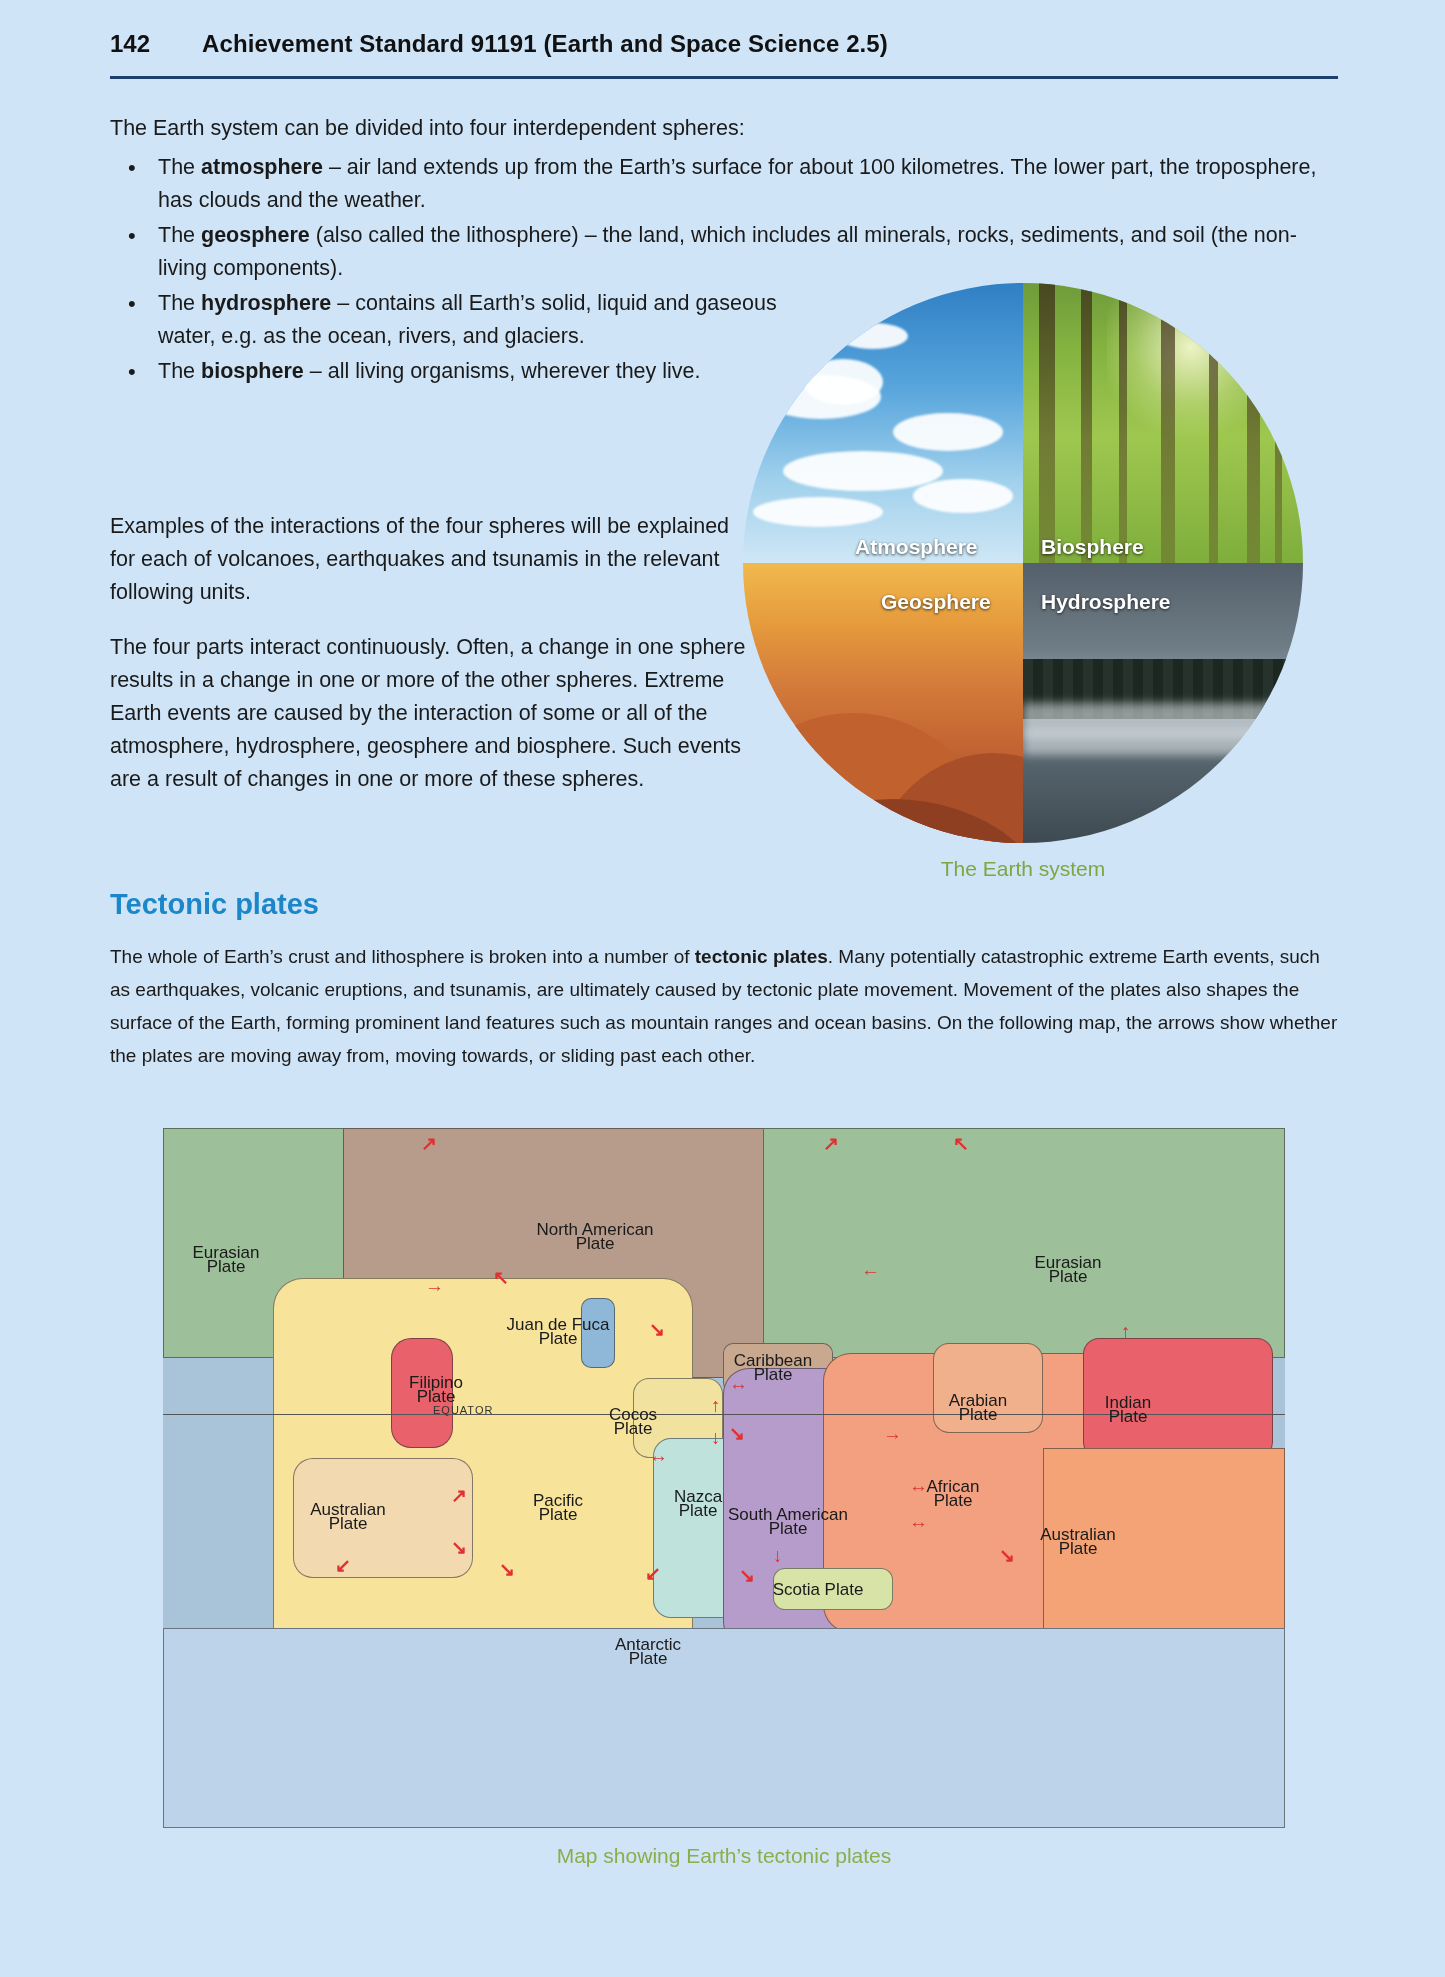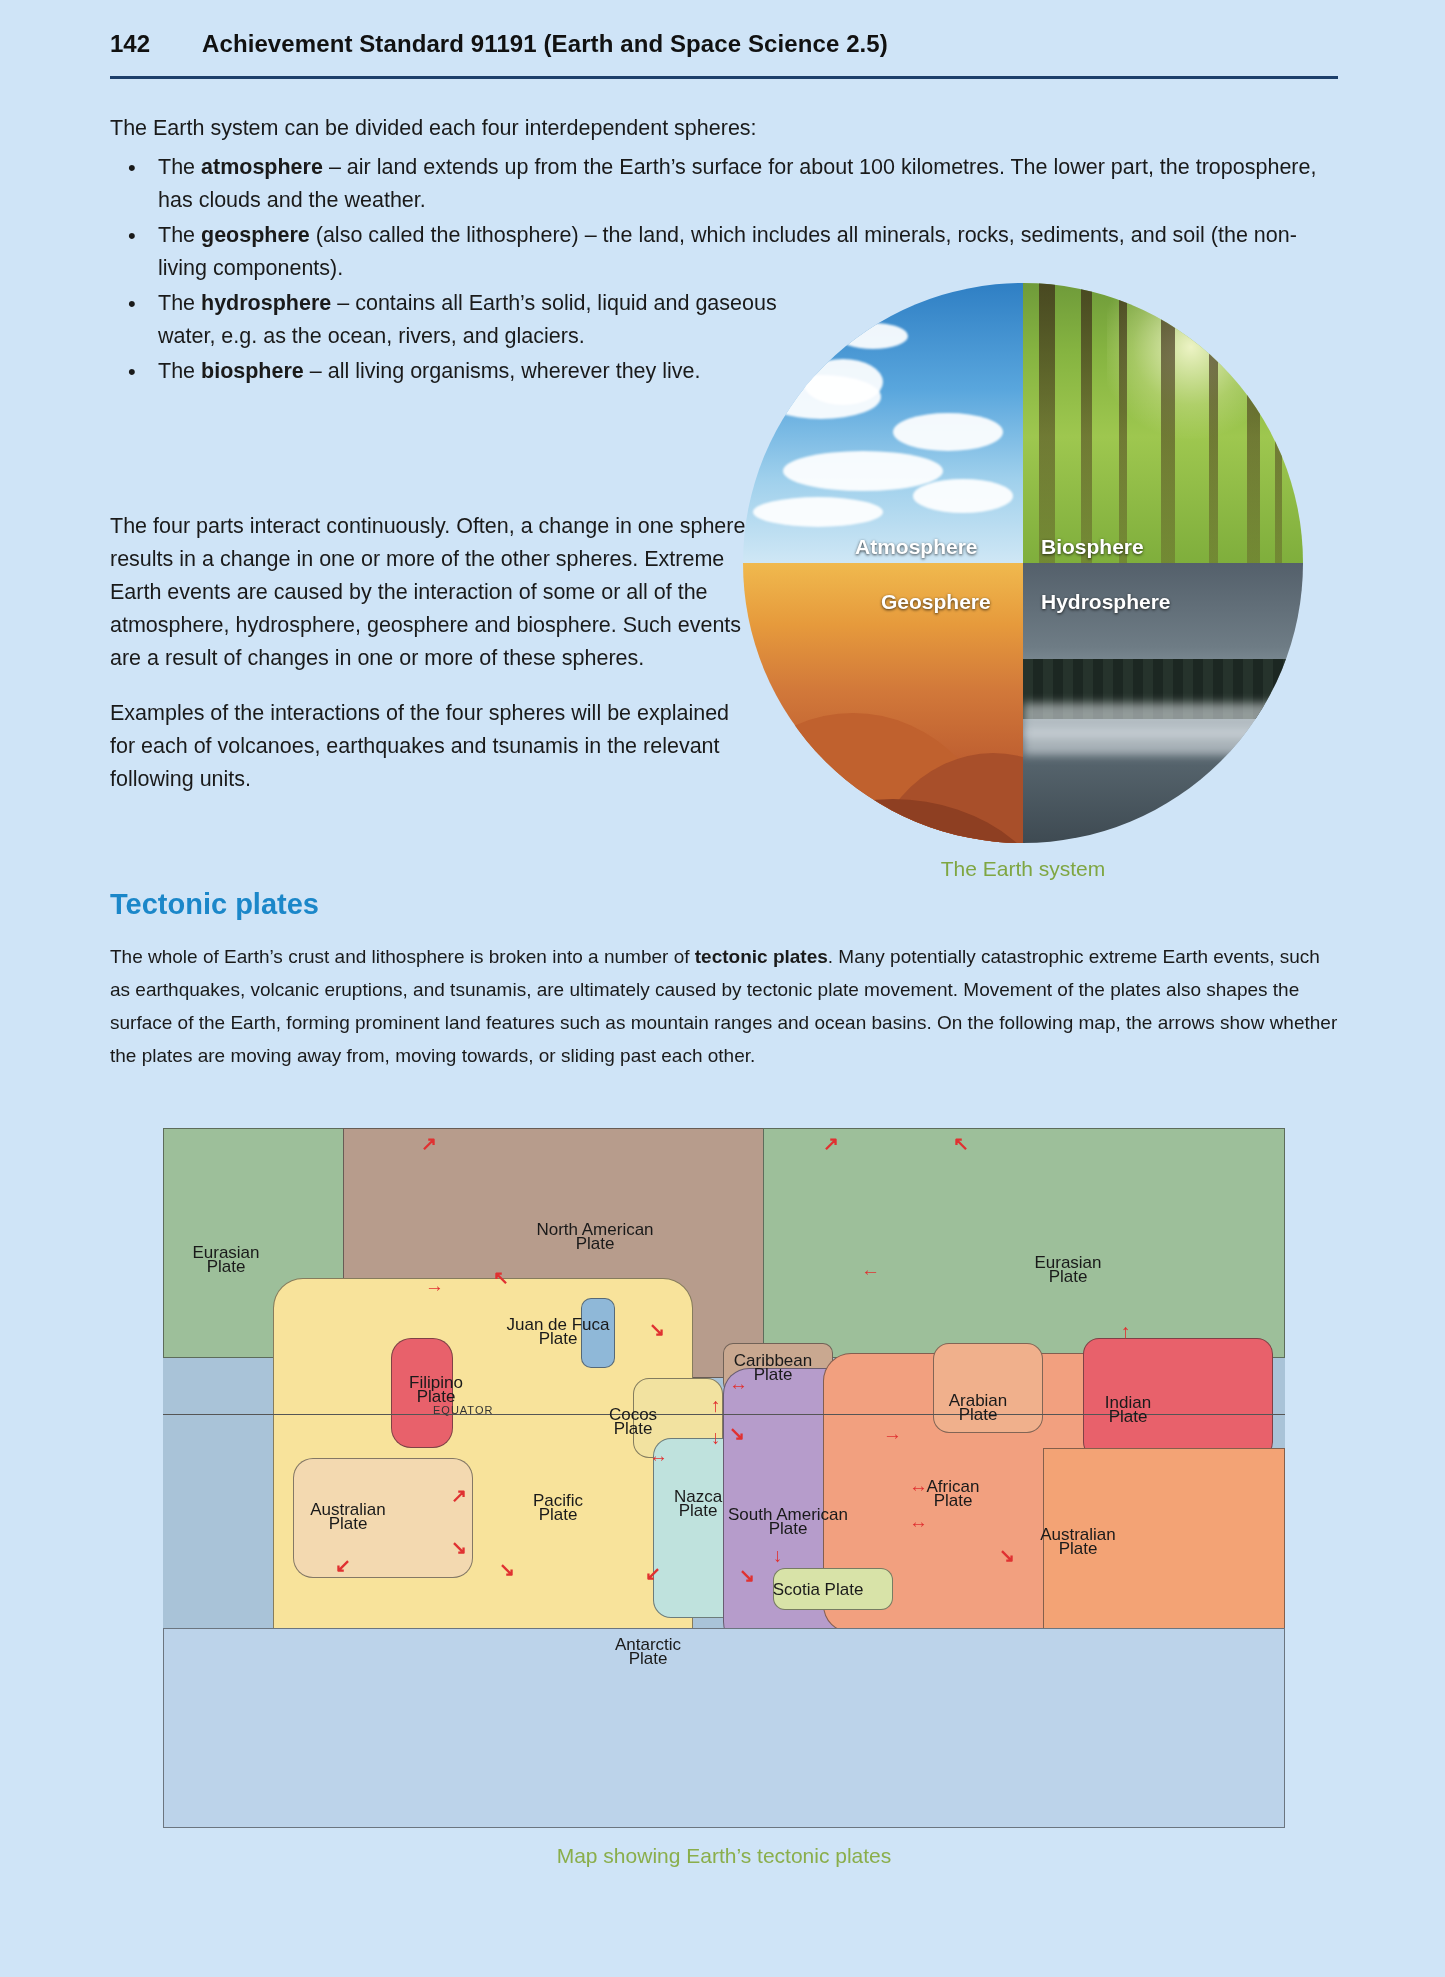--- a/index.html
+++ b/index.html
@@ -291,21 +291,21 @@
 
 <div class="page">
 
   <div class="header">
     <div class="page-number">142</div>
     <div class="header-title">Achievement Standard 91191 (Earth and Space Science 2.5)</div>
   </div>
   <div class="header-rule"></div>
 
   <div class="intro">
-    <div>The Earth system can be divided each four interdependent spheres:</div>
+    <div>The Earth system can be divided into four interdependent spheres:</div>
     <ul class="spheres">
       <li>
         <span class="bullet">•</span>
         <span>The </span><b>atmosphere</b><span> – air land extends up from the Earth’s surface for about 100 kilometres. The lower part, the troposphere, has clouds and the weather.</span>
       </li>
       <li>
         <span class="bullet">•</span>
         <span>The </span><b>geosphere</b><span> (also called the lithosphere) – the land, which includes all minerals, rocks, sediments, and soil (the non-living components).</span>
       </li>
       <li class="narrow">
@@ -313,22 +313,22 @@
         <span>The </span><b>hydrosphere</b><span> – contains all Earth’s solid, liquid and gaseous water, e.g. as the ocean, rivers, and glaciers.</span>
       </li>
       <li class="narrow">
         <span class="bullet">•</span>
         <span>The </span><b>biosphere</b><span> – all living organisms, wherever they live.</span>
       </li>
     </ul>
   </div>
 
   <div class="para-block">
+    <p>Examples of the interactions of the four spheres will be explained for each of volcanoes, earthquakes and tsunamis in the relevant following units.</p>
     <p>The four parts interact continuously. Often, a change in one sphere results in a change in one or more of the other spheres. Extreme Earth events are caused by the interaction of some or all of the atmosphere, hydrosphere, geosphere and biosphere. Such events are a result of changes in one or more of these spheres.</p>
-    <p>Examples of the interactions of the four spheres will be explained for each of volcanoes, earthquakes and tsunamis in the relevant following units.</p>
   </div>
 
   <div class="figure-earth">
     <div class="circle-wrap">
 
       <div class="quad q-tl">
         <div class="sky">
           <div class="cloud" style="left:18px; top:92px; width:120px; height:44px;"></div>
           <div class="cloud" style="left:60px; top:76px; width:80px; height:46px;"></div>
           <div class="cloud" style="left:150px; top:130px; width:110px; height:38px;"></div>

